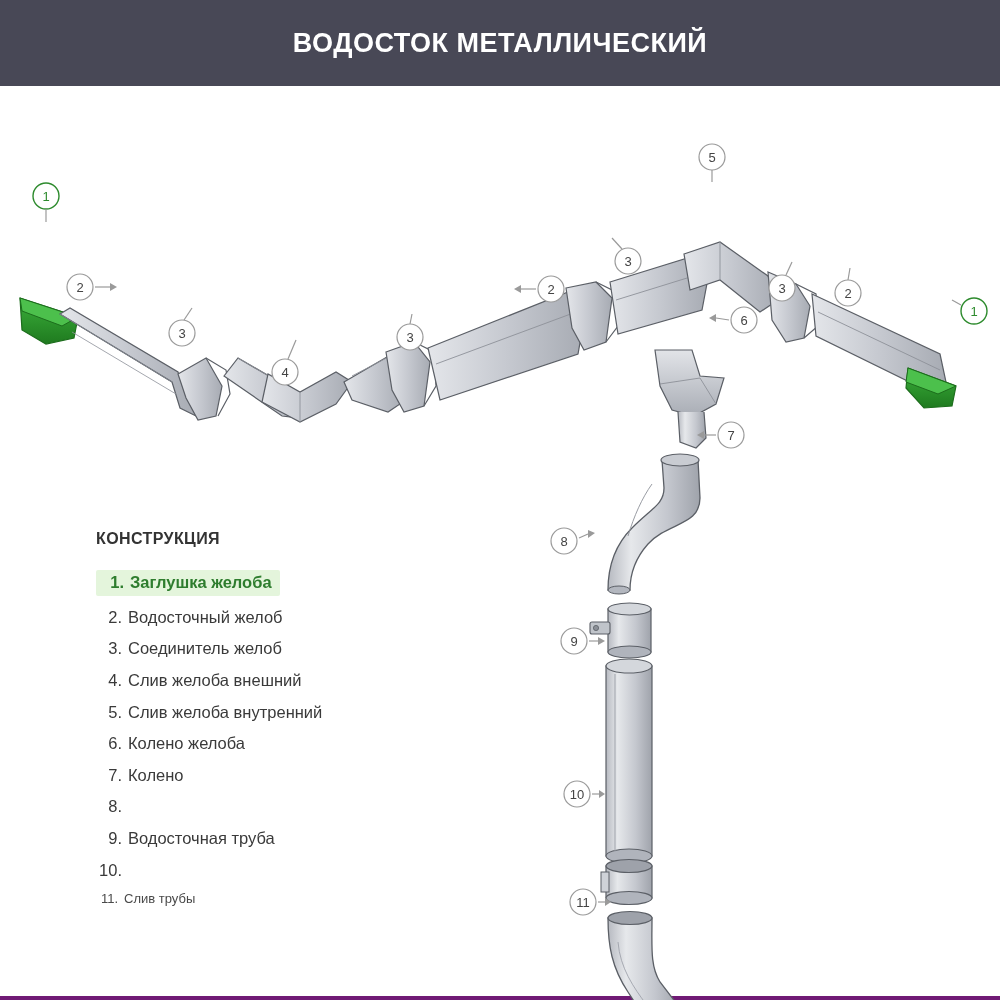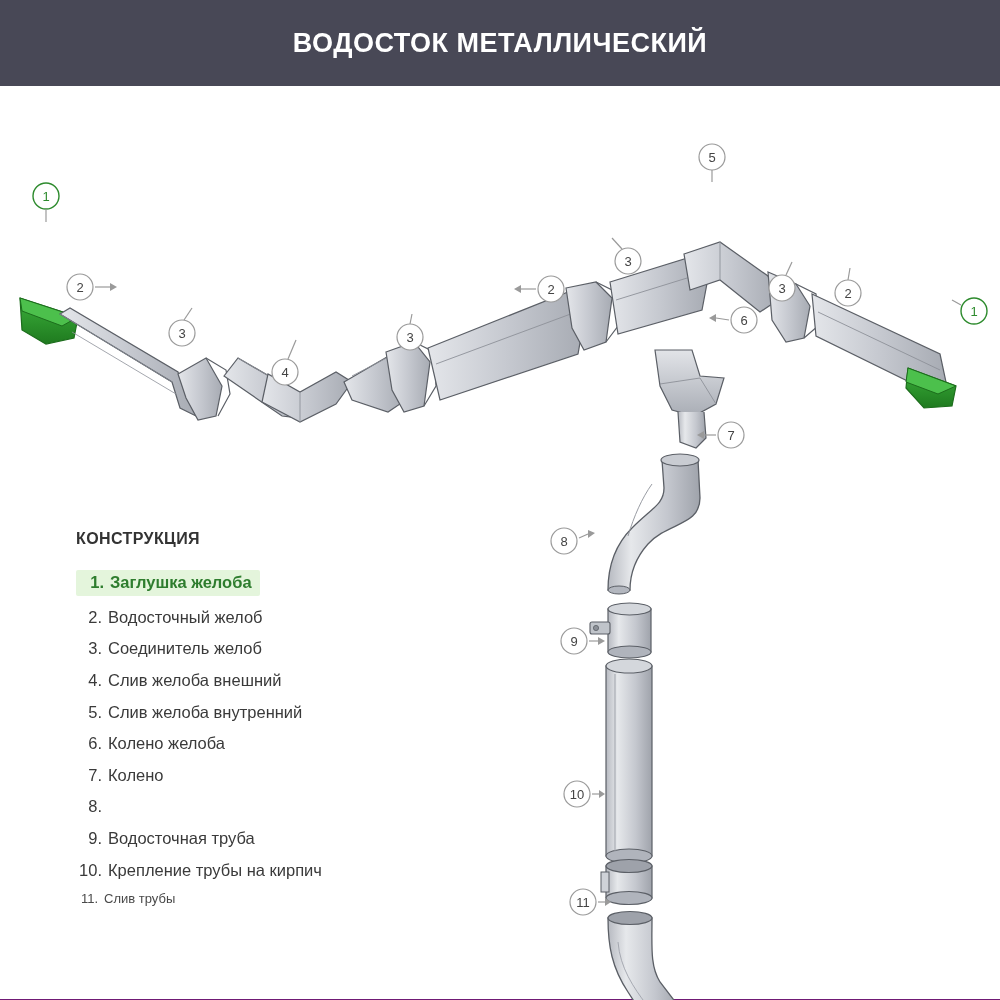--- a/index.html
+++ b/index.html
@@ -13,21 +13,21 @@
     font-family: "Liberation Sans", sans-serif;
     overflow: hidden;
     position: relative;
   }
   #page {
     position: relative;
     width: 1000px;
     height: 1000px;
     background: #ffffff;
     box-sizing: border-box;
-    border-bottom: 1px solid #701a75;
+    border-bottom: 4px solid #701a75;
   }
   
   .header {
     position: absolute;
     left: 0;
     top: 0;
     width: 1000px;
     height: 86px;
     background: #484856;
     display: flex;
@@ -37,21 +37,21 @@
   .header-title {
     color: #ffffff;
     font-size: 27px;
     font-weight: bold;
     letter-spacing: 0.5px;
     text-transform: uppercase;
   }
   
   .legend {
     position: absolute;
-    left: 76px;
+    left: 96px;
     top: 530px;
     width: 400px;
   }
   .legend-title {
     font-size: 16px;
     font-weight: bold;
     color: #333333;
     letter-spacing: 0.4px;
     margin-bottom: 22px;
   }
@@ -410,21 +410,20 @@
       </li>
       <li class="legend-item">
         <span class="num">8.</span>
       </li>
       <li class="legend-item">
         <span class="num">9.</span>
         <span>Водосточная труба</span>
       </li>
       <li class="legend-item">
         <span class="num">10.</span>
-        <span>Крепление трубы на кирпич</span>
       </li>
       <li class="legend-item small">
         <span class="num">11.</span>
         <span>Слив трубы</span>
       </li>
     </ul>
   </div>
 
 </div>
 

